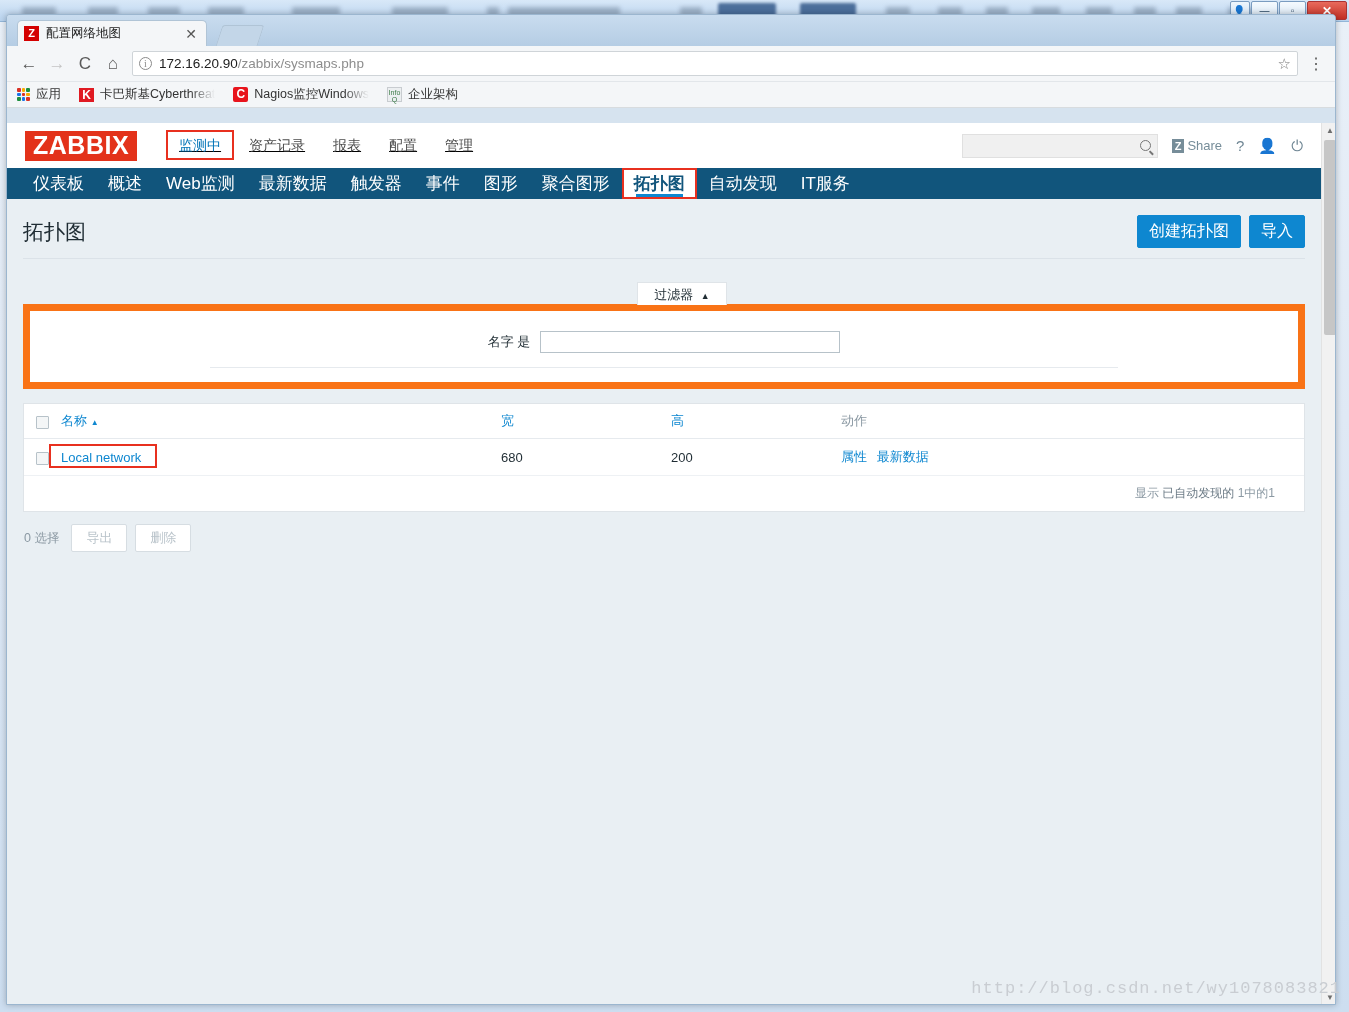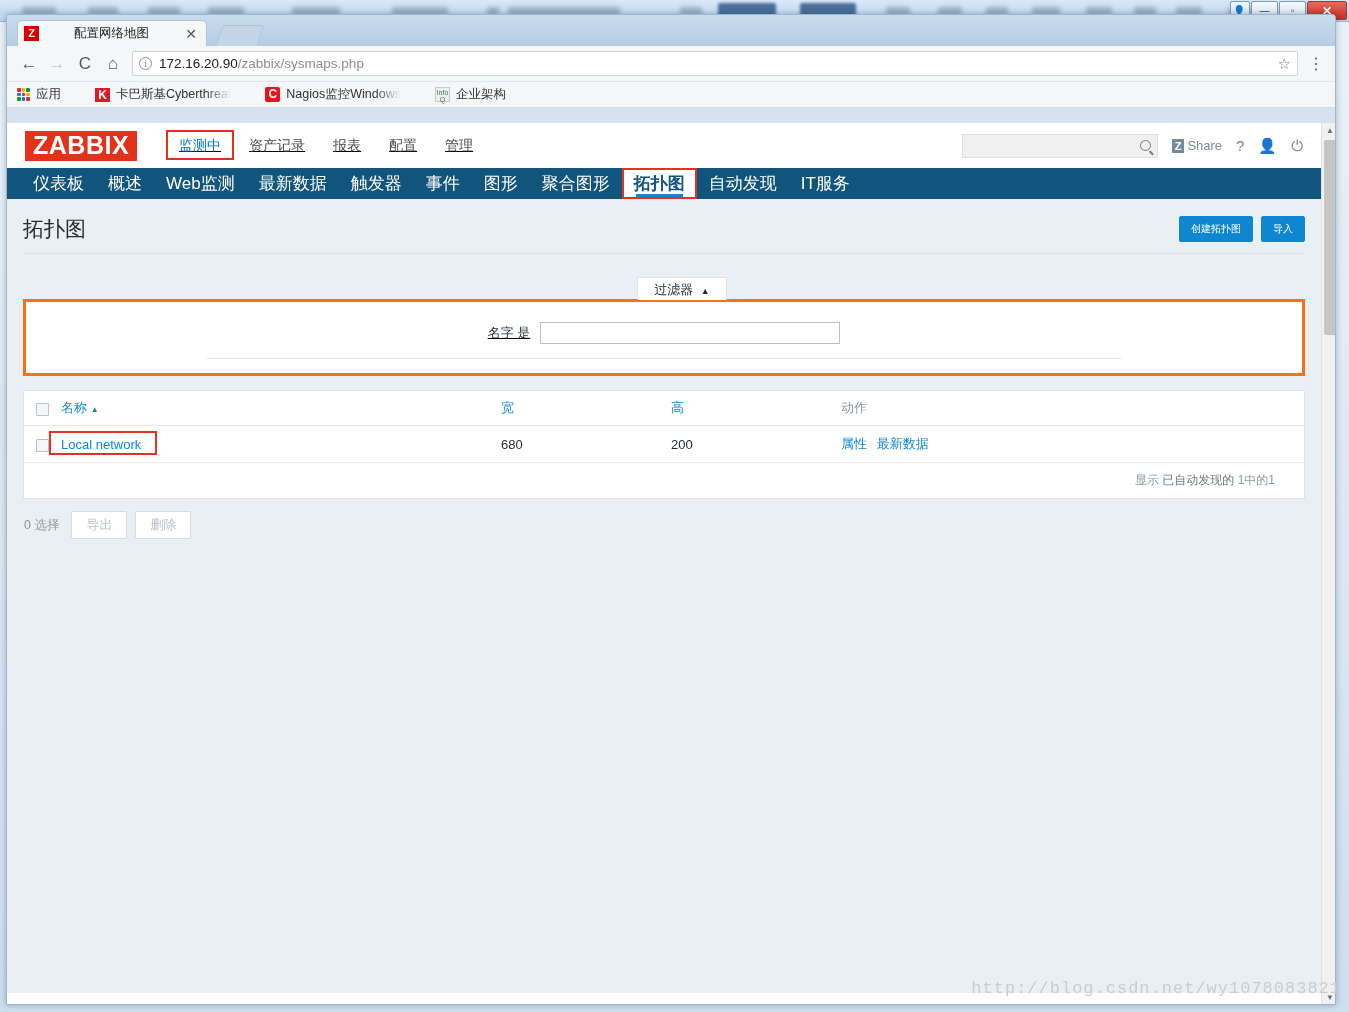--- a/index.html
+++ b/index.html
@@ -77,21 +77,21 @@
     border:1px solid #b0c4d6; border-bottom:none;
     border-radius:5px 5px 0 0;
     display:flex; align-items:center; padding:0 6px;
     font-size:12px; color:#222;
   }
   .tab-fav {
     width:15px; height:15px; background:#d40000; color:#fff;
     font-weight:bold; font-size:11px; line-height:15px; text-align:center;
     margin-right:7px; flex:0 0 auto;
   }
-  .tab-title { flex:1; white-space:nowrap; overflow:hidden; font-size:12.5px;margin-left:28px; }
+  .tab-title { flex:1; white-space:nowrap; overflow:hidden; font-size:12.5px; }
   .tab-close { color:#555; font-size:14px; padding:0 3px; cursor:pointer; }
   .tab-ghost {
     position:absolute; left:212px; top:10px; width:42px; height:21px;
     background:#c3d6e8; border:1px solid #b0c4d6;
     border-bottom:none; border-radius:3px 3px 0 0;
     transform:skewX(-18deg);
   }
 
   #toolbar {
     height:36px; background:#f4f6f8;
@@ -118,21 +118,20 @@
   .url-path { color:#8d8d8d; }
   .star { font-size:15px; color:#7a7a7a; margin-left:auto; padding-left:6px; }
   .kebab { color:#5a5a5a; font-size:16px; width:22px; text-align:center; line-height:14px; letter-spacing:0; cursor:pointer;}
 
   #bookmarks {
     height:26px; background:#f4f6f8;
     border-bottom:1px solid #d8dcdf;
     display:flex; align-items:center; padding:0 10px;
     font-size:12.5px; color:#333;
     overflow:hidden;
-    gap:16px;
   }
   .bm { display:flex; align-items:center; margin-right:18px; white-space:nowrap; cursor:pointer;}
   .bm-label { margin-left:6px; }
   .bm-label.fade1 { -webkit-mask-image:linear-gradient(to right,#000 78%,transparent 100%); mask-image:linear-gradient(to right,#000 78%,transparent 100%); }
   .ic-apps { width:13px; height:13px; display:grid; grid-template-columns:repeat(3,1fr); grid-template-rows:repeat(3,1fr); gap:1px;}
   .ic-apps i { display:block; border-radius:1px; }
   .ic-k { width:15px; height:14px; background:#e01a22; color:#fff; font-weight:bold; font-size:12px; line-height:14px; text-align:center;}
   .ic-c { width:15px; height:15px; background:#e8141c; color:#fff; font-weight:bold; font-size:12px; line-height:15px; text-align:center; border-radius:2px;}
   .ic-info { width:15px; height:15px; background:#eceff1; border:1px solid #c8ccd0; font-size:7px; line-height:7px; color:#3a7b46; text-align:center; padding-top:1px;}
 
@@ -199,34 +198,34 @@
   }
   .nav-hl { position:absolute; left:0; top:0; width:100%; height:100%; border:2px solid #e8301f; pointer-events:none;}
 
   
   #content { background:#e9eff3; min-height:730px; padding:0; }
   #page-head { display:flex; align-items:center; padding:16px 16px 10px 16px; }
   #page-title { font-size:21px; color:#1f2c33; font-weight:normal; }
   #page-head-actions { margin-left:auto; display:flex; gap:8px; }
   .btn-primary {
     background:#0e87d0; color:#fff; border:1px solid #0e87d0;
-    font-size:10px; padding:5px 11px; border-radius:2px; cursor:pointer;
+    font-size:16px; padding:5px 11px; border-radius:2px; cursor:pointer;
     font-family:"Liberation Sans", sans-serif;
   }
   .hr-line { height:1px; background:#dbe2e8; margin:0 16px; }
 
   #filter-tabrow { display:flex; justify-content:center; margin-top:22px; height:23px; position:relative;padding-left:36px; }
   #filter-tab {
     background:#fff; border:1px solid #dfe4e8; border-bottom:none;
     padding:3px 16px 2px 16px; font-size:13px; color:#1f2c33;
     position:relative; top:1px;
   }
   #filter-panel {
-    background:#fff; border:3px solid #f97316;
-    margin:0 16px; padding:20px 0 14px 0;text-decoration:underline;
+    background:#fff; border:7px solid #f97316;
+    margin:0 16px; padding:20px 0 14px 0;
   }
   .filter-row { display:flex; align-items:center; justify-content:center; }
   .filter-label { font-size:13px; color:#1f2c33; margin-right:10px; }
   .filter-input {
     width:300px; height:22px; border:1px solid #b7c2c9; background:#fff;
     font-size:13px; padding:0 5px; outline:none; font-family:"Liberation Sans", sans-serif;
   }
   .filter-sep { height:1px; background:#e6eaee; margin:14px 180px 0 180px; }
   .filter-buttons { display:flex; justify-content:center; gap:10px; margin-top:14px; }
   .btn-ghost {

